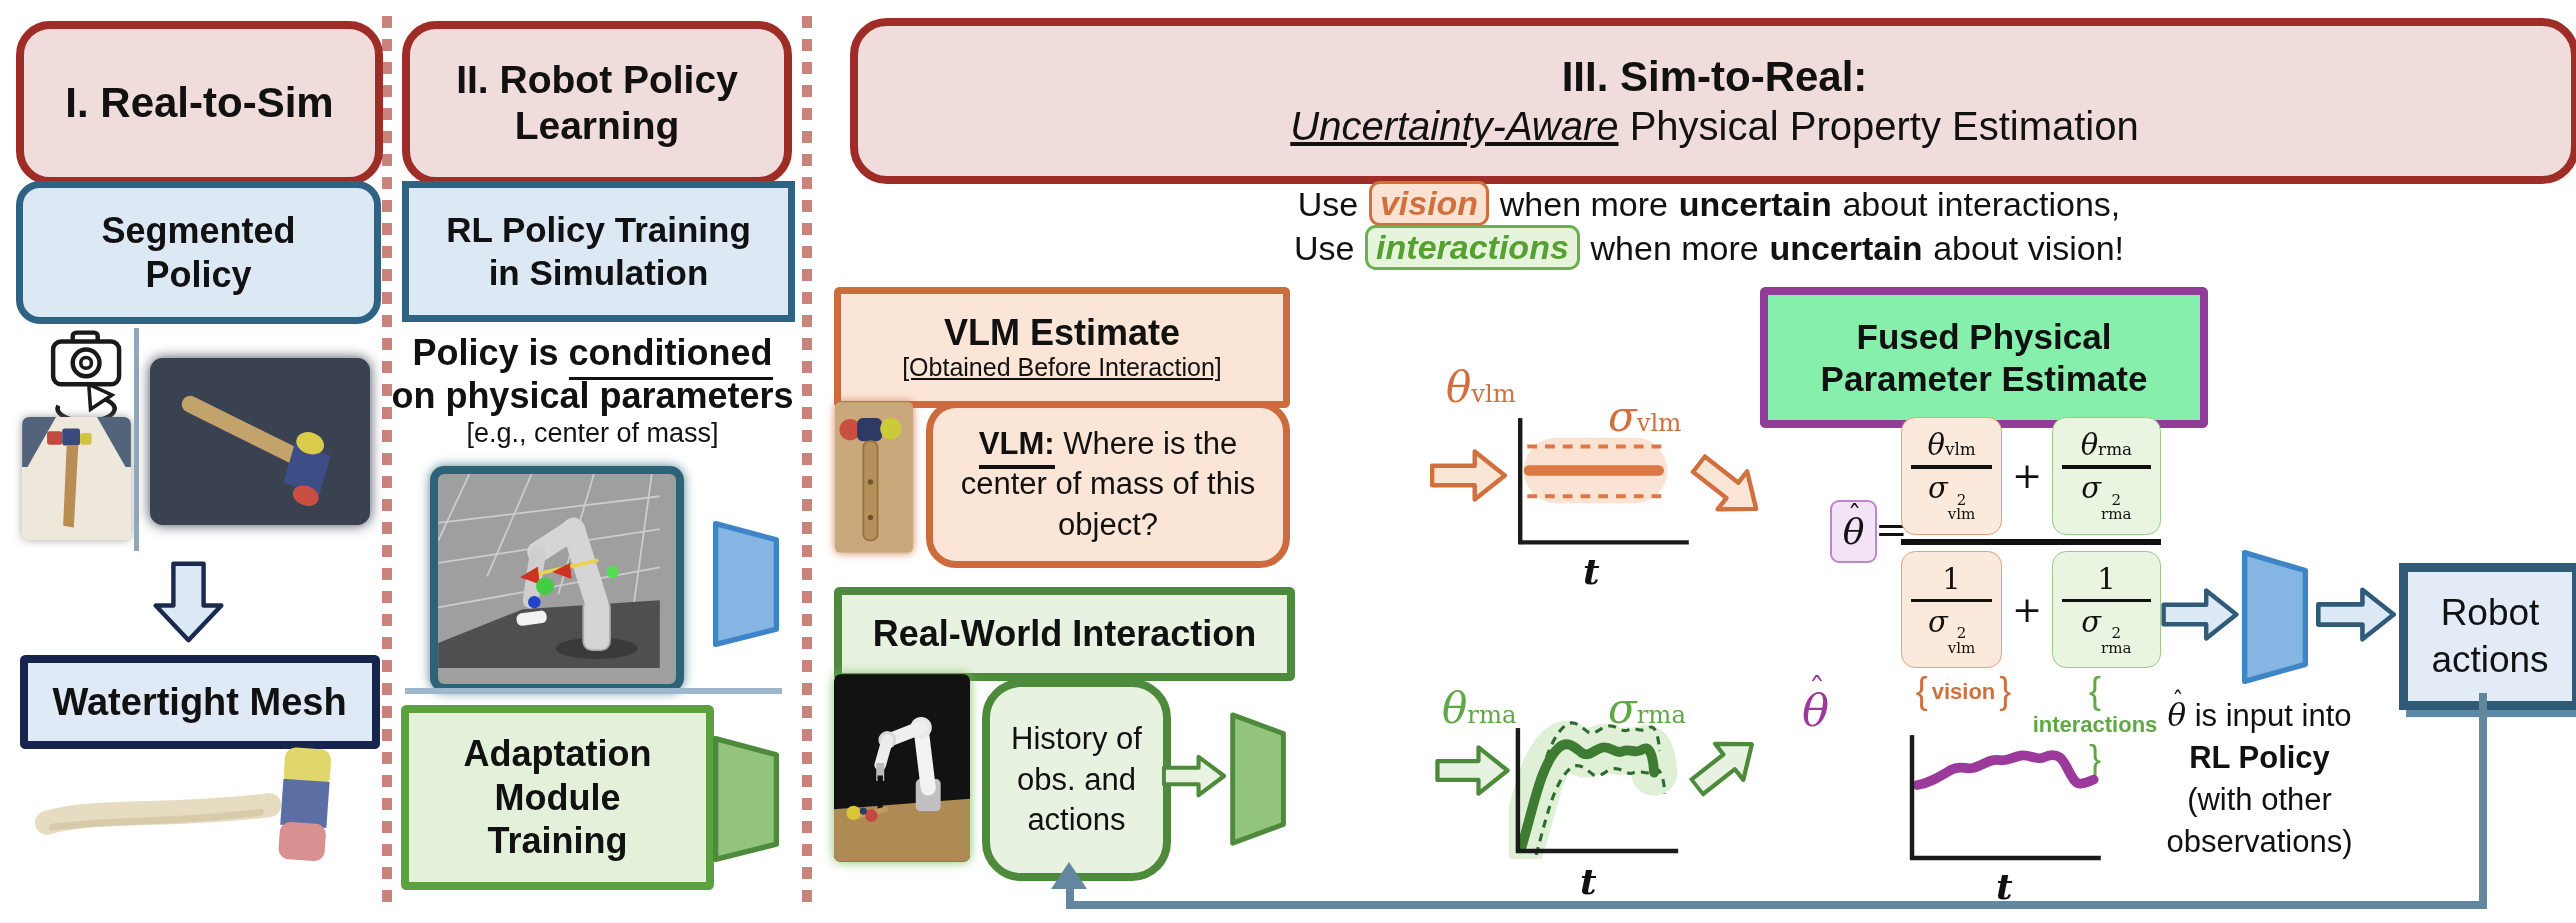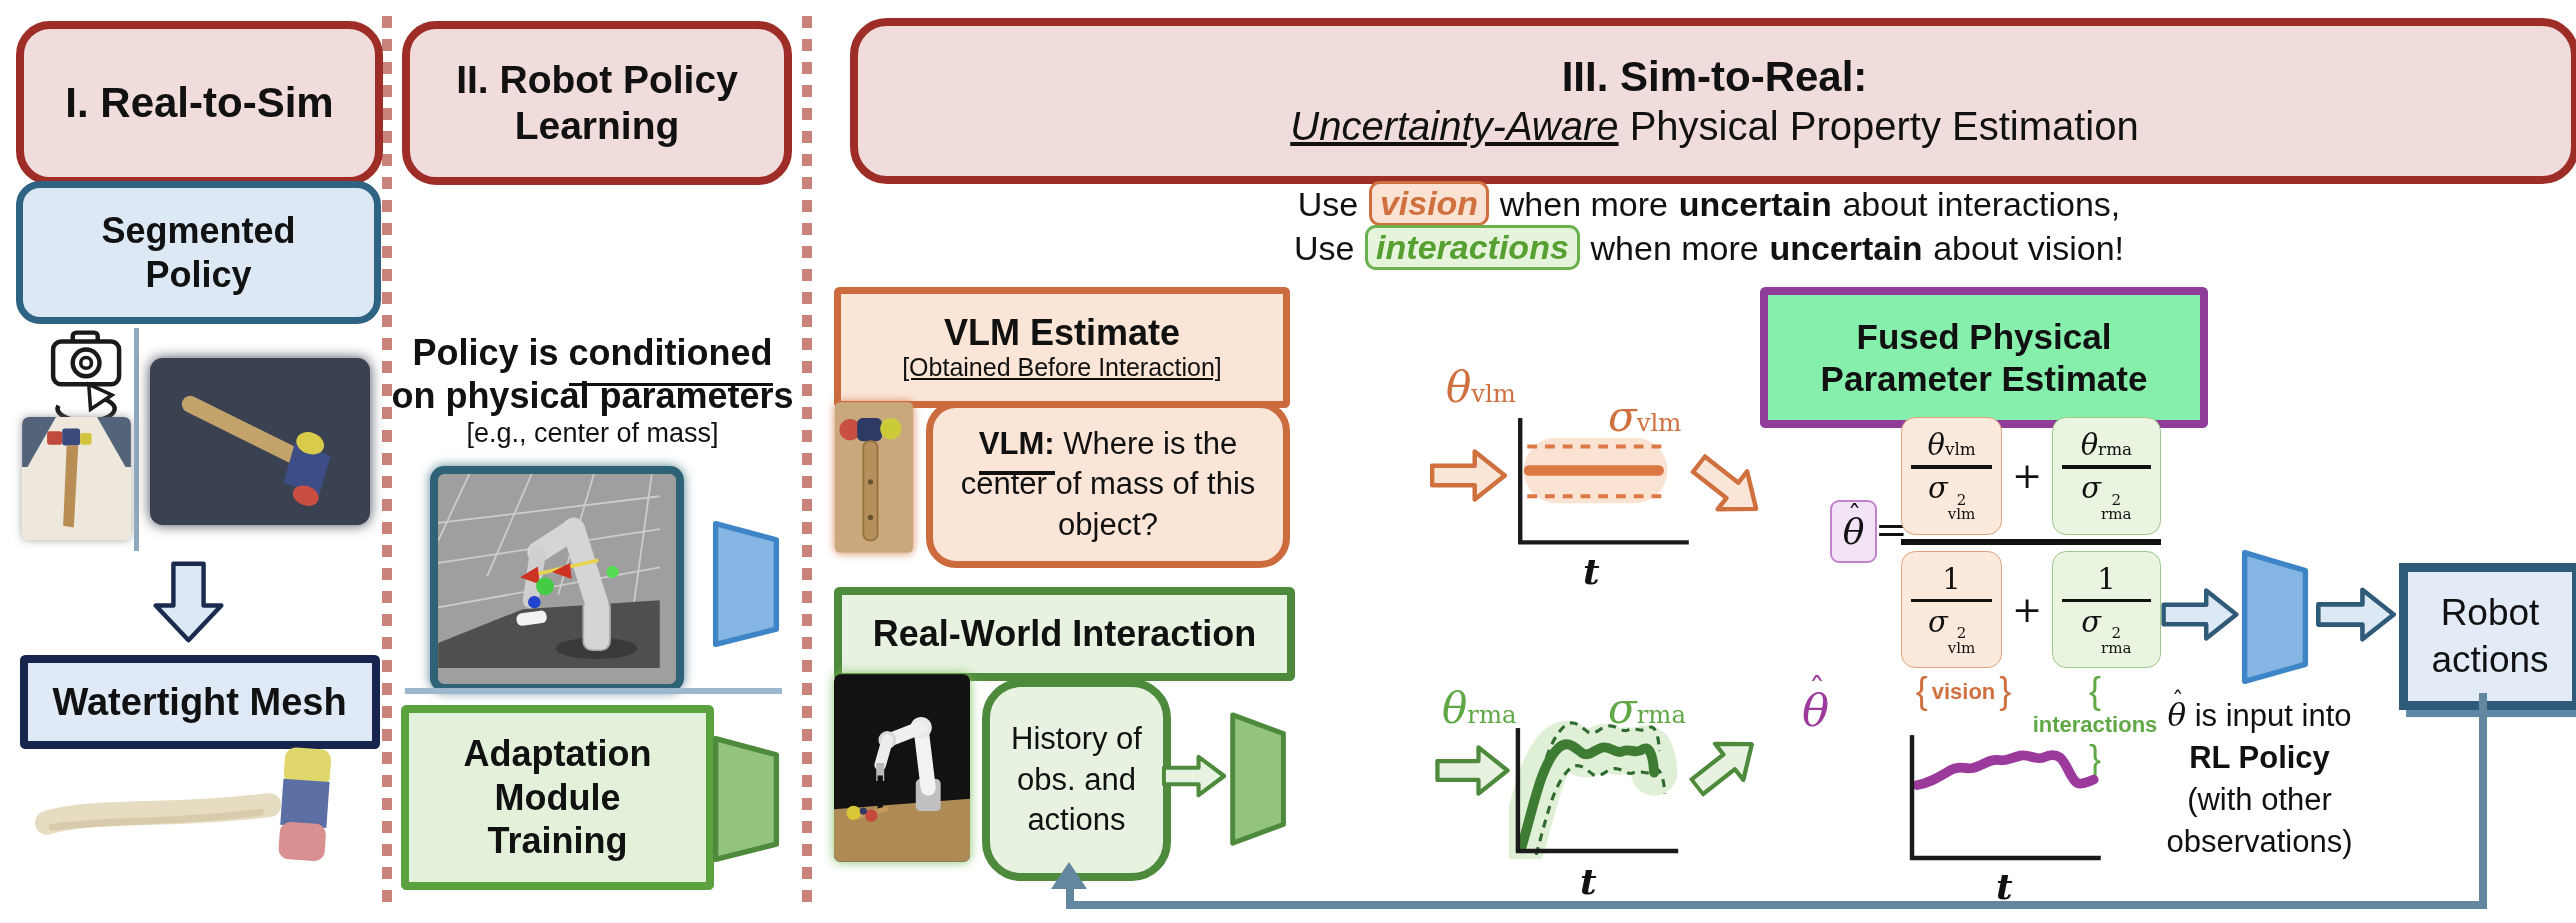--- a/index.html
+++ b/index.html
@@ -16,21 +16,21 @@
   .greenbox{background:#E4F1DA;border:8px solid #5BA23F;border-radius:5.3px;}
   .orangebox{background:#FAE5D6;border:7.1px solid #CC6B3E;border-radius:5.3px;}
   .purplebox{background:#86efac;border:8px solid #8F3D98;border-radius:5.3px;}
   .dashline{width:9.8px;background:repeating-linear-gradient(to bottom,#C9837B 0 11.6px,transparent 11.6px 23px);}
   .serif{font-family:"DejaVu Serif",serif;font-style:italic;}
   .msub{font-size:0.58em;font-style:normal;font-family:"DejaVu Serif",serif;}
   .stack{display:inline-flex;flex-direction:column;line-height:0.95;font-size:0.52em;font-style:normal;
          font-family:"DejaVu Serif",serif;vertical-align:-0.45em;text-align:center;}
   .hatpos{position:relative;display:inline-block;}
   .hatmark{position:absolute;top:-0.40em;left:55%;transform:translateX(-50%);font-style:normal;font-size:0.75em;}
-  .u{border-bottom:3.6px solid #111;padding-bottom:10px;}
+  .u{border-bottom:3.6px solid #111;padding-bottom:4px;}
   .chip{display:inline-block;border-radius:10.7px;padding:0 8px;font-style:italic;font-weight:bold;line-height:1.15;}
   .chip.orange{background:#FAE3D2;border:3.6px solid #D0703F;color:#D0703F;}
   .chip.green{background:#E6F4DC;border:3.6px solid #6AB04C;color:#55A030;}
   .term{border-radius:14.2px;display:flex;flex-direction:column;align-items:center;justify-content:center;
         font-family:"DejaVu Serif",serif;font-style:italic;font-size:29px;padding:5.3px 7.1px;line-height:1.05;}
   .term .fbar{height:3.6px;background:#111;align-self:stretch;margin:4.5px 1.8px;}
   .term.orange{background:#FBE9DC;border:1.8px solid #E0A27E;}
   .term.green{background:#EAF5E1;border:1.8px solid #9CC98B;}
   .bracelbl{font-weight:bold;font-size:22px;}
   .bracechar{font-weight:normal;font-size:36px;vertical-align:-3.6px;}
@@ -106,20 +106,24 @@
         <rect x="282" y="92" width="52" height="42" rx="12" fill="#D99090"></rect>
       </g>
     </svg>
   </div>
 
   <div class="abs redhdr flexc" style="left:402px;top:21.4px;width:374px;height:148px;">
     <div class="bold" style="font-size:39px;line-height:1.18;">II. Robot Policy</div>
     <div class="bold" style="font-size:39px;line-height:1.18;">Learning</div>
   </div>
 
+  <div class="abs bluebox flexc" style="left:402px;top:181px;width:379px;height:127px;">
+    <div class="bold" style="font-size:35px;line-height:1.22;">RL Policy Training</div>
+    <div class="bold" style="font-size:35px;line-height:1.22;">in Simulation</div>
+  </div>
 
   <div class="abs" style="left:390px;top:331px;width:405px;text-align:center;">
     <div style="font-size:36px;font-weight:bold;line-height:1.2;">
       <span>Policy is </span><span class="u">conditioned</span>
     </div>
     <div style="font-size:36px;font-weight:bold;line-height:1.2;">on physical parameters</div>
     <div style="font-size:27px;line-height:1.25;">[e.g., center of mass]</div>
   </div>
 
   <div class="abs" style="left:430px;top:466px;width:238px;height:210px;border-radius:14.2px;border:8px solid #2E6377;box-shadow:0 0 10.7px rgba(46,99,119,.8);overflow:hidden;background:#9F9F9F;">

